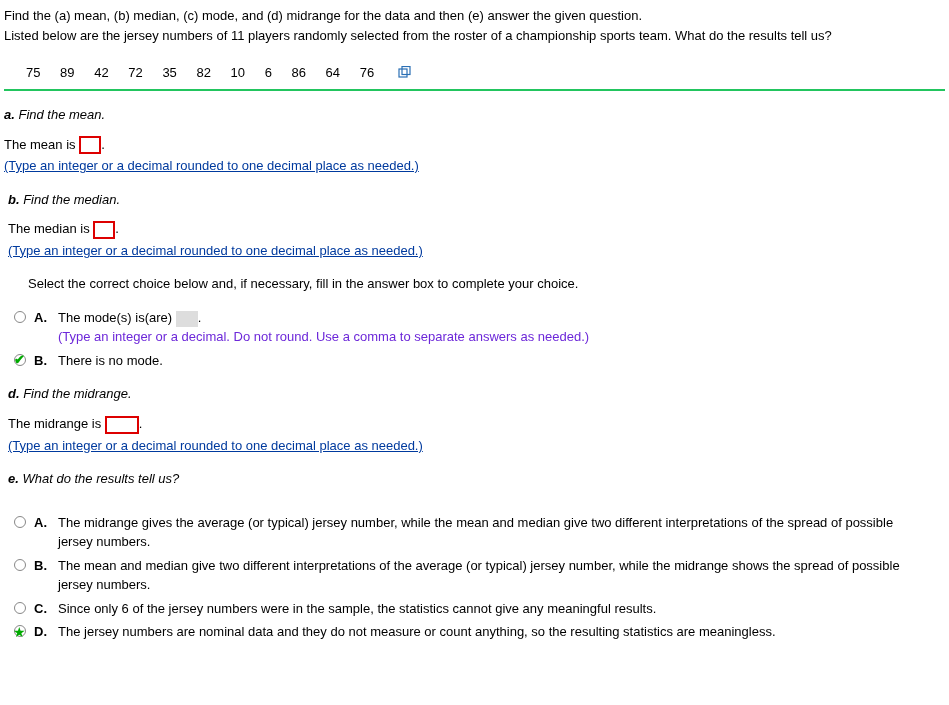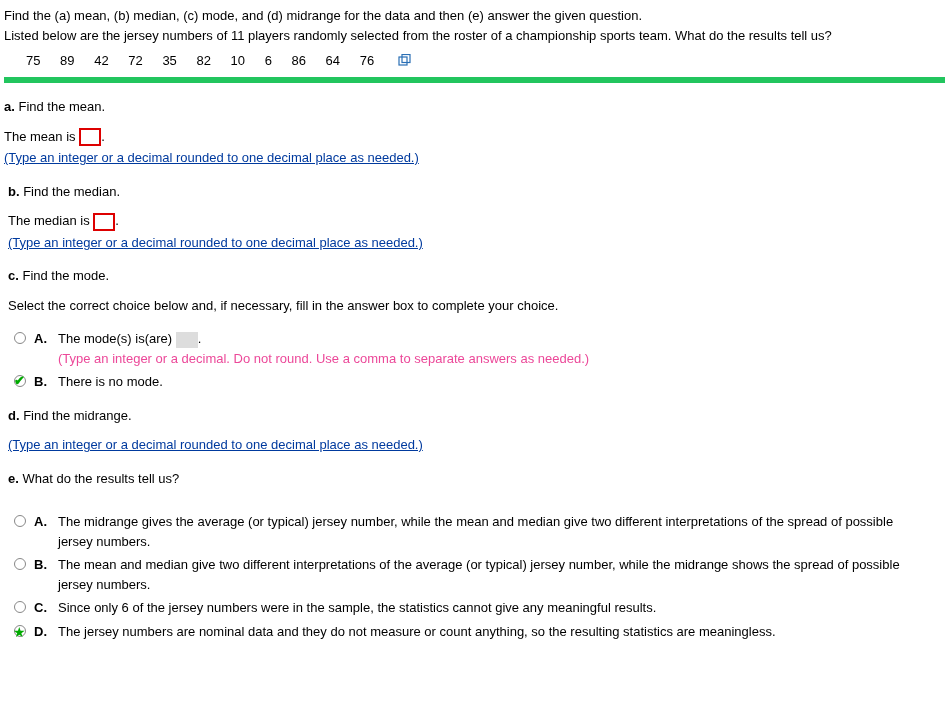--- a/index.html
+++ b/index.html
@@ -6,33 +6,33 @@
   body {
     font-family: Arial, Helvetica, sans-serif;
     font-size: 13px;
     color: #000;
     background: #fff;
     width: 949px;
     padding: 6px 4px;
     line-height: 1.5;
   }
   .problem-intro { }
-  .question-text { }
+  .question-text { margin-bottom: 12px; }
   .data-row {
     padding: 6px 0 6px 22px;
-    border-bottom: 6px solid #22c55e;
+    border-bottom: 2px solid #22c55e;
     margin-bottom: 14px;
   }
   .data-val { display:inline-block; margin-right: 16px; }
   .copy-icon {
     display:inline-block;
     vertical-align: middle;
     margin-left: 4px;
   }
-  .part-label { margin-bottom: 10px; }
+  .part-label { margin-bottom: 10px; font-style: italic; }
   .part-label b { font-weight: bold; }
   .answer-line { margin-bottom: 2px; }
   .input-box {
     display:inline-block;
     border:2px solid #d00;
     width:22px;
     height:18px;
     vertical-align: middle;
     background:#fff;
   }
@@ -78,21 +78,21 @@
     font-size:14px;
     color:#0a0;
   }
   .opt-letter {
     width:24px;
     flex:0 0 24px;
     font-weight:bold;
     margin-left:8px;
   }
   .opt-text { flex:1; padding-right:20px; }
-  .sub-hint { color:#ec4899; }
+  .sub-hint { color:#6d28d9; }
   .section { margin-bottom: 10px; }
   .indent { margin-left: 4px; }
 </style>
 </head>
 <body>
 
 <div class="problem-intro">Find the (a) mean, (b) median, (c) mode, and (d) midrange for the data and then (e) answer the given question.</div>
 <div class="question-text">Listed below are the jersey numbers of 11 players randomly selected from the roster of a championship sports team. What do the results tell us?</div>
 
 <div class="data-row">
@@ -131,24 +131,21 @@
     <b>b.</b><span> Find the median.</span>
   </div>
   <div class="answer-line">
     <span>The median is </span>
     <span class="input-box"></span><span>.</span>
   </div>
   <div class="hint">(Type an integer or a decimal rounded to one decimal place as needed.)</div>
 </div>
 
 <div class="section indent">
-  <div class="part-label">
-    <b>c.</b><span> Find the mode.</span>
-  </div>
-  <div style="margin-bottom:14px;">Select the correct choice below and, if necessary, fill in the answer box to complete your choice.</div>
+  <div style="margin-bottom:14px;margin-left:20px;">Select the correct choice below and, if necessary, fill in the answer box to complete your choice.</div>
 
   <div class="option-row">
     <span class="radio"></span>
     <span class="opt-letter">A.</span>
     <span class="opt-text">
       <span>The mode(s) is(are) </span>
       <span class="input-box-gray"></span><span>.</span><br>
       <span class="sub-hint">(Type an integer or a decimal. Do not round. Use a comma to separate answers as needed.)</span>
     </span>
   </div>
@@ -156,20 +153,24 @@
   <div class="option-row">
     <span class="radio checked-green"></span>
     <span class="opt-letter">B.</span>
     <span class="opt-text">There is no mode.</span>
   </div>
 </div>
 
 <div class="section indent" style="margin-top:14px;">
   <div class="part-label">
     <b>d.</b><span> Find the midrange.</span>
+  </div>
+  <div class="answer-line">
+    <span>The midrange is </span>
+    <span class="input-box wide"></span><span>.</span>
   </div>
   <div class="hint">(Type an integer or a decimal rounded to one decimal place as needed.)</div>
 </div>
 
 <div class="section indent">
   <div class="part-label">
     <b>e.</b><span> What do the results tell us?</span>
   </div>
   <div style="height:10px;"></div>
   <div class="option-row">

